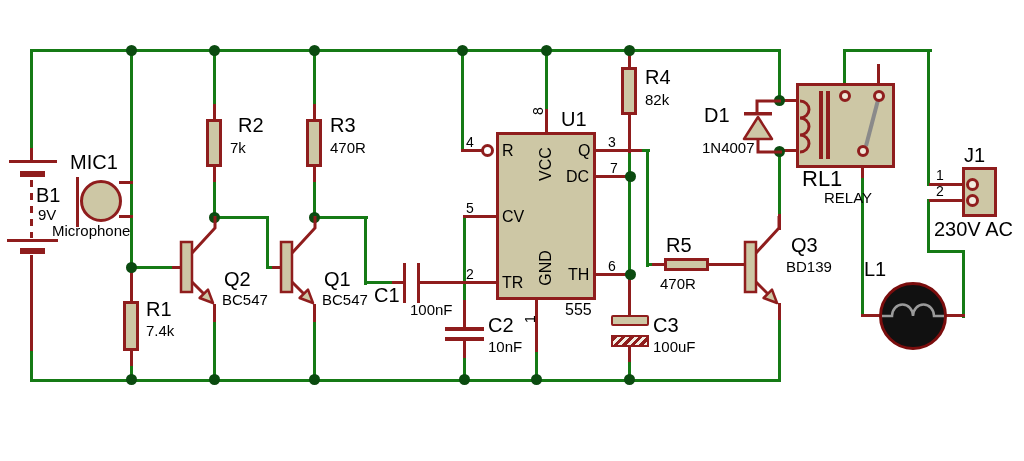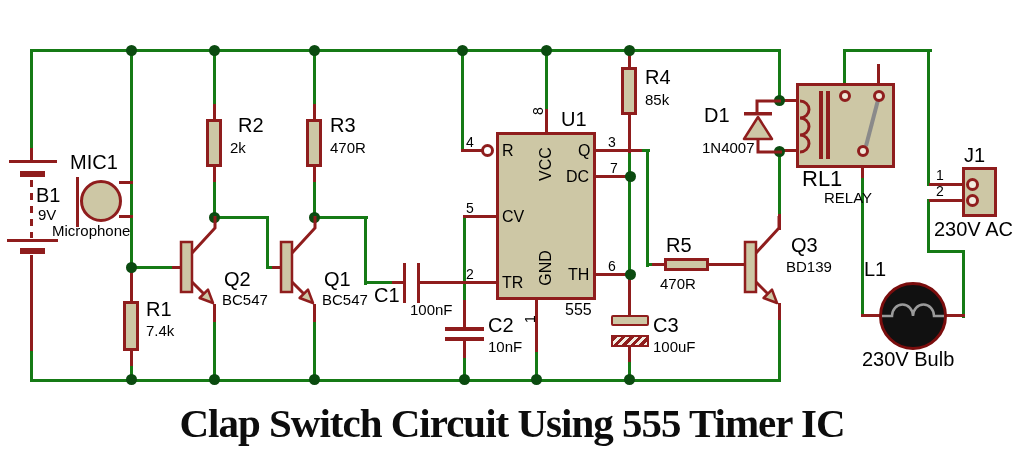--- a/index.html
+++ b/index.html
@@ -145,29 +145,29 @@
   <div class="circ" style="left:80px;top:180px;width:42px;height:42px;border:3px solid #8f1d1d;background:#cdc7a5"></div>
   <div class="lbl" style="left:70px;top:151px">MIC1</div>
   <div class="val" style="left:52px;top:222px">Microphone</div>
 
   <div class="res" style="left:123px;top:301px;width:16px;height:50px"></div>
   <div class="lbl" style="left:146px;top:298px">R1</div>
   <div class="val" style="left:146px;top:322px">7.4k</div>
 
   <div class="res" style="left:206px;top:119px;width:16px;height:48px"></div>
   <div class="lbl" style="left:238px;top:114px">R2</div>
-  <div class="val" style="left:230px;top:139px">2k</div>
+  <div class="val" style="left:230px;top:139px">7k</div>
 
   <div class="res" style="left:306px;top:119px;width:16px;height:48px"></div>
   <div class="lbl" style="left:330px;top:114px">R3</div>
   <div class="val" style="left:330px;top:139px">470R</div>
 
   <div class="res" style="left:621px;top:67px;width:16px;height:48px"></div>
   <div class="lbl" style="left:645px;top:66px">R4</div>
-  <div class="val" style="left:645px;top:91px">85k</div>
+  <div class="val" style="left:645px;top:91px">82k</div>
 
   <div class="res" style="left:664px;top:258px;width:45px;height:13px"></div>
   <div class="lbl" style="left:666px;top:234px">R5</div>
   <div class="val" style="left:660px;top:275px">470R</div>
 
   <div class="p" style="left:403px;top:263px;width:3px;height:40px"></div>
   <div class="p" style="left:417px;top:263px;width:3px;height:40px"></div>
   <div class="lbl" style="left:374px;top:284px">C1</div>
   <div class="val" style="left:410px;top:301px">100nF</div>
 
@@ -261,16 +261,14 @@
   <div class="pn" style="left:936px;top:167px">1</div>
   <div class="pn" style="left:936px;top:183px">2</div>
   <div class="lbl" style="left:964px;top:144px">J1</div>
   <div class="lbl" style="left:934px;top:218px">230V AC</div>
 
   <div class="circ" style="left:879px;top:282px;width:68px;height:68px;border:3.5px solid #7a0d0d;background:#111111"></div>
   <svg style="left:879px;top:282px" width="68" height="68" viewBox="0 0 68 68">
     <path d="M3 34 H13 A10.5 11.5 0 1 1 34 34 A10.5 11.5 0 1 1 55 34 H65" fill="none" stroke="#9a9a9a" stroke-width="2.5"></path>
   </svg>
   <div class="lbl" style="left:864px;top:258px">L1</div>
-  <div class="lbl" style="left:862px;top:348px">230V Bulb</div>
-
-  <div id="title">Clap Switch Circuit Using 555 Timer IC</div>
+
 </div>
 
 </body></html>

